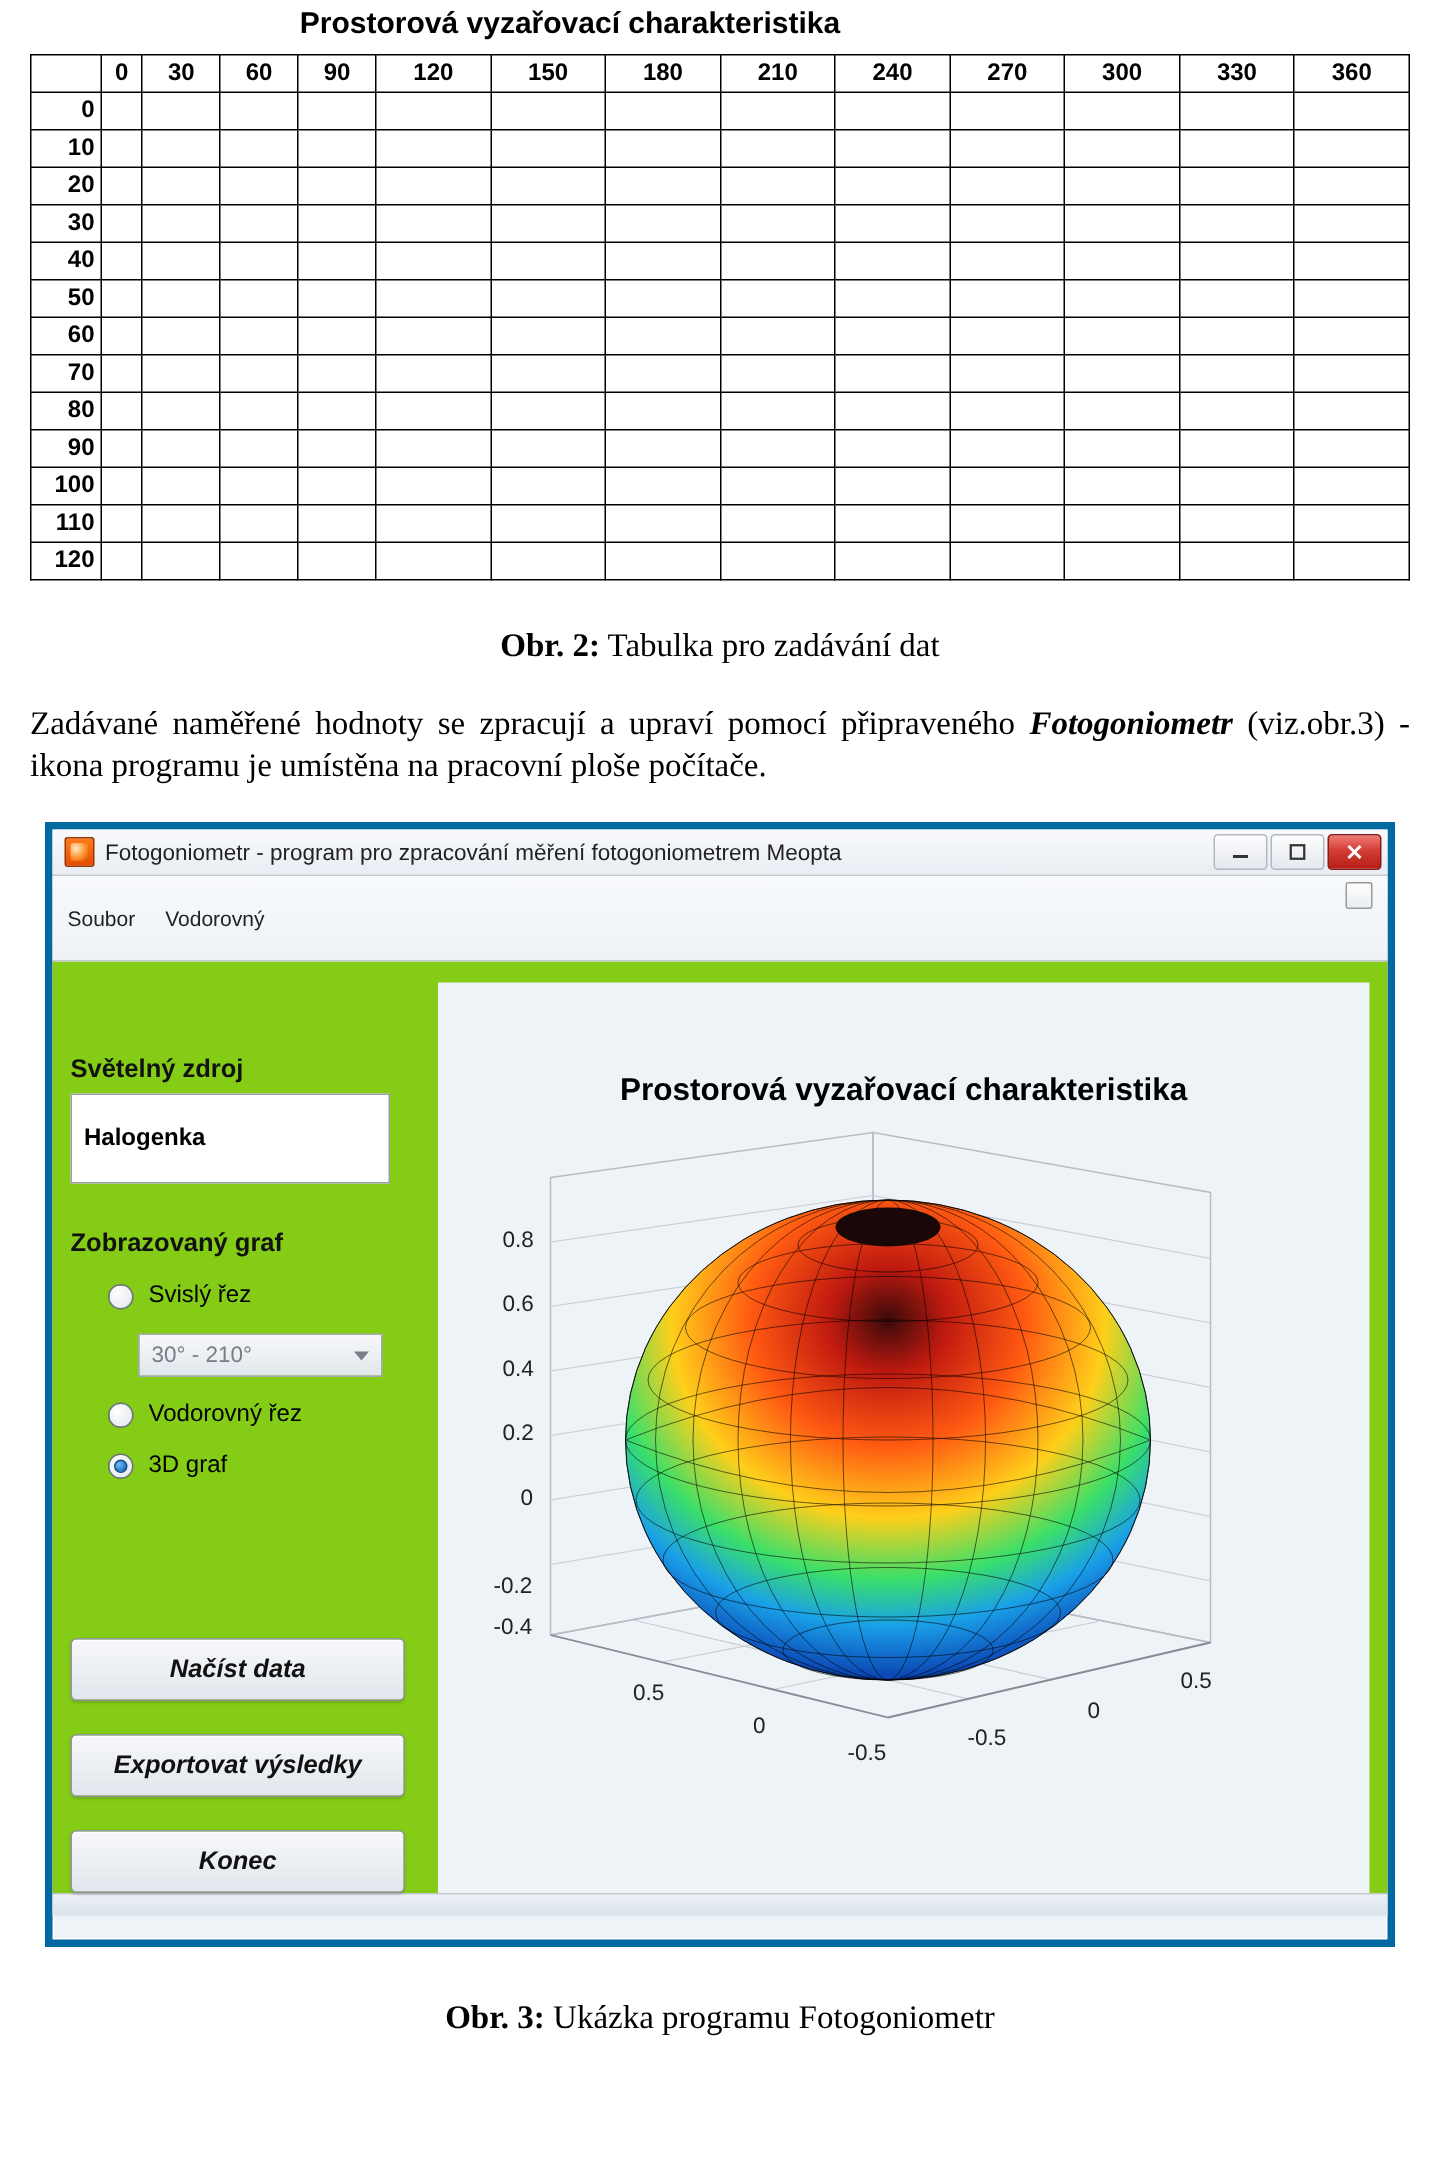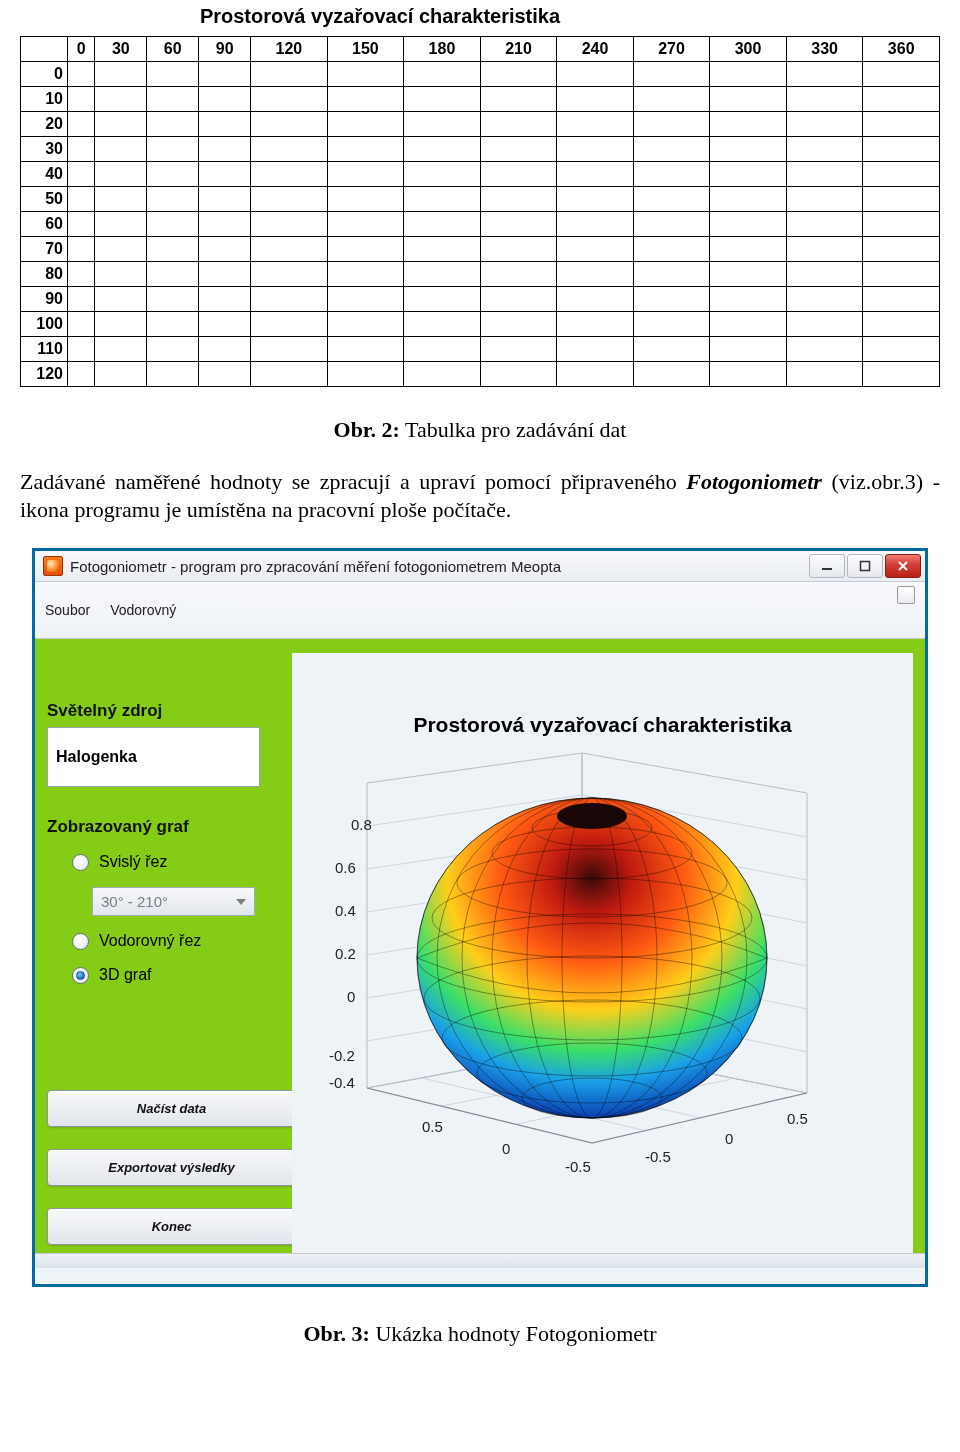--- a/index.html
+++ b/index.html
@@ -46,21 +46,21 @@
   .body-text {
     font-size: 22px;
     text-align: justify;
     margin: 0 0 25px 0;
     line-height: 1.25;
   }
   .body-text .ital { font-style: italic; font-weight: bold; }
 
   
   .app-panel {
-    border: 3px solid #0369a1;
+    border: 5px solid #0369a1;
     background: #eef3f8;
     width: 890px;
     margin: 0 auto 25px auto;
     padding: 0 0 16px 0;
     box-shadow: inset 0 0 0 1px #fff;
   }
   .titlebar {
     background: linear-gradient(#f8f9fb, #e8edf3);
     border-bottom: 1px solid #c6c9cf;
     padding: 3px 4px 3px 8px;
@@ -205,24 +205,24 @@
     border-right: 5px solid transparent;
     border-top: 6px solid #7a7f86;
   }
   .panel-btn {
     margin-top: 22px;
     width: 205px;
     background: linear-gradient(#f7f8fa, #e1e6ec);
     border: 1px solid #8f959d;
     border-radius: 4px;
     box-shadow: inset 0 1px 0 #fff, 0 1px 2px rgba(0,0,0,0.15);
-    padding: 10px 21px;
+    padding: 10px 8px;
     font-weight: bold;
     font-style: italic;
-    font-size: 13px;
+    font-size: 17px;
     text-align: center;
     color: #111;
   }
   .panel-btn.first { margin-top: 90px; }
   .right-panel {
     flex: 1;
     position: relative;
     min-height: 600px;
     background: #eef3f8;
   }
@@ -643,21 +643,21 @@
 
             <ellipse cx="285" cy="68" rx="35" ry="13" fill="#1a0808"></ellipse>
 
             <g stroke="#888d95" stroke-width="1.2">
               <line x1="60" y1="340" x2="285" y2="395"></line>
               <line x1="285" y1="395" x2="500" y2="345"></line>
             </g>
           </svg>
 
           
-          <span class="tick" style="left:44px; top:68px">0.8</span>
+          <span class="tick" style="left:28px; top:68px">0.8</span>
           <span class="tick" style="left:28px; top:111px">0.6</span>
           <span class="tick" style="left:28px; top:154px">0.4</span>
           <span class="tick" style="left:28px; top:197px">0.2</span>
           <span class="tick" style="left:40px; top:240px">0</span>
           <span class="tick" style="left:22px; top:299px">-0.2</span>
           <span class="tick" style="left:22px; top:326px">-0.4</span>
 
           
           <span class="tick" style="left:115px; top:370px">0.5</span>
           <span class="tick" style="left:195px; top:392px">0</span>
@@ -667,15 +667,15 @@
           <span class="tick" style="left:480px; top:362px">0.5</span>
           <span class="tick" style="left:418px; top:382px">0</span>
           <span class="tick" style="left:338px; top:400px">-0.5</span>
         </div>
       </div>
     </div>
     <div class="footer-bar"></div>
   </div>
 
   <p class="foot-caption">
-    <span class="lbl">Obr. 3:</span><span> Ukázka hodnoty Fotogoniometr</span>
+    <span class="lbl">Obr. 3:</span><span> Ukázka programu Fotogoniometr</span>
   </p>
 </div>
 
 </body></html>

